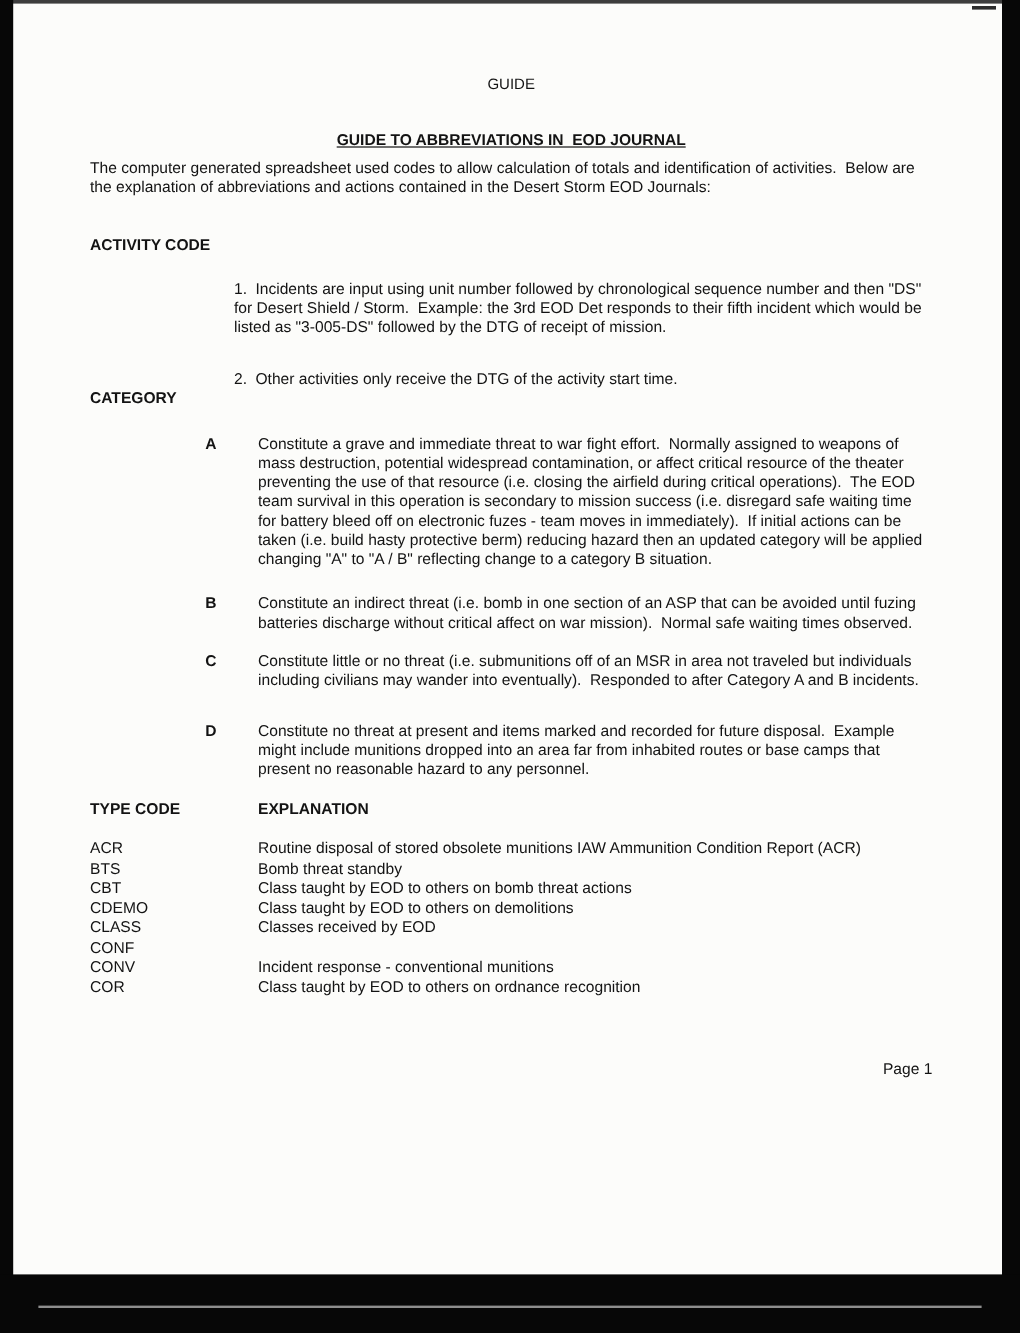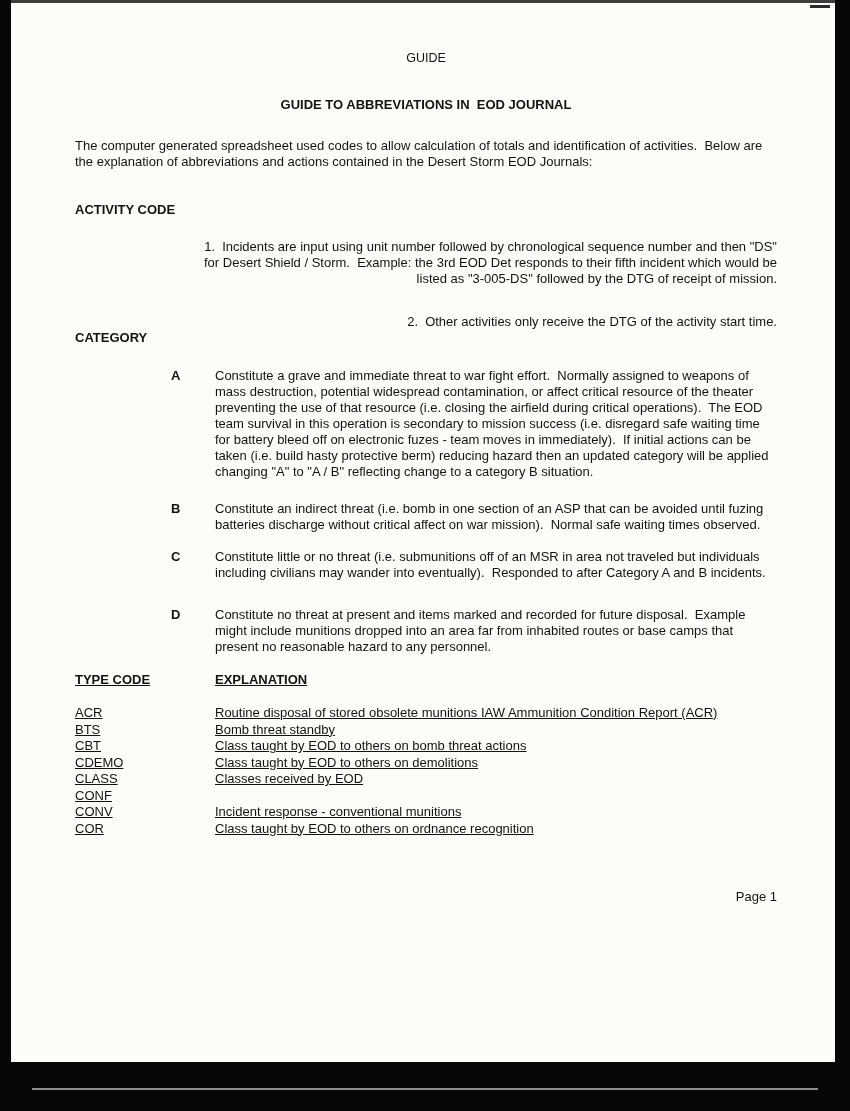--- a/index.html
+++ b/index.html
@@ -17,57 +17,58 @@
   .edge-top    { position: absolute; top: 0; left: 0; width: 100%; height: 3px; background: #3d3d3d; }
   .edge-left   { position: absolute; top: 0; left: 0; width: 11px; height: 100%; background: #070707; }
   .edge-right  { position: absolute; top: 0; right: 0; width: 15px; height: 100%; background: #070707; }
   .edge-bottom { position: absolute; bottom: 0; left: 0; width: 100%; height: 49px; background: #070707; }
   .bottom-streak { position: absolute; bottom: 21px; left: 32px; width: 786px; height: 2px; background: #8d8d8d; }
   .corner-dash { position: absolute; top: 5px; right: 20px; width: 20px; height: 3px; background: #2c2c2c; }
 
   .content {
     position: absolute;
     left: 75px;
-    top: 0;
+    top: 12px;
     width: 702px;
     font-size: 13px;
     line-height: 16px;
   }
   .para { white-space: pre-wrap; }
 
   .doc-header { margin-top: 50px; text-align: center; font-size: 12.5px; }
   .page-title {
     margin-top: 31px;
     text-align: center;
     font-weight: bold;
+    text-decoration: underline;
     white-space: pre-wrap;
   }
-  .intro { margin-top: 25px; }
+  .intro { margin-top: 7px; }
 
   .section-heading { font-weight: bold; }
   .h-activity { margin-top: 32px; }
   .h-category { }
 
-  .numbered { white-space: pre-wrap; margin-left: 120px; text-align: right; }
+  .numbered { white-space: pre-wrap; margin-left: 120px; }
   .item-1 { margin-top: 21px; }
   .item-2 { margin-top: 27px; }
   .num { margin-right: 7px; }
 
   .cat-intro { margin-top: 8px; }
 
   .cat { display: flex; margin-left: 96px; }
   .cat-a { margin-top: 22px; }
   .cat-b { margin-top: 21px; }
   .cat-c { margin-top: 16px; }
   .cat-d { margin-top: 26px; }
   .cat-letter { width: 44px; flex-shrink: 0; font-weight: bold; }
   .cat-text { flex: 1; }
 
   .type-table { margin-top: 17px; }
-  .trow { display: flex; text-decoration: underline; }
+  .trow { display: flex; }
   .thead { font-weight: bold; }
   .tc-code { width: 140px; flex-shrink: 0; }
   .tc-exp { flex: 1; }
   .tbody { margin-top: 17px; }
   .tbody .trow { line-height: 16.5px; align-items: flex-end; }
 
   .page-footer { margin-top: 52px; text-align: right; }
 </style>
 </head>
 <body>

